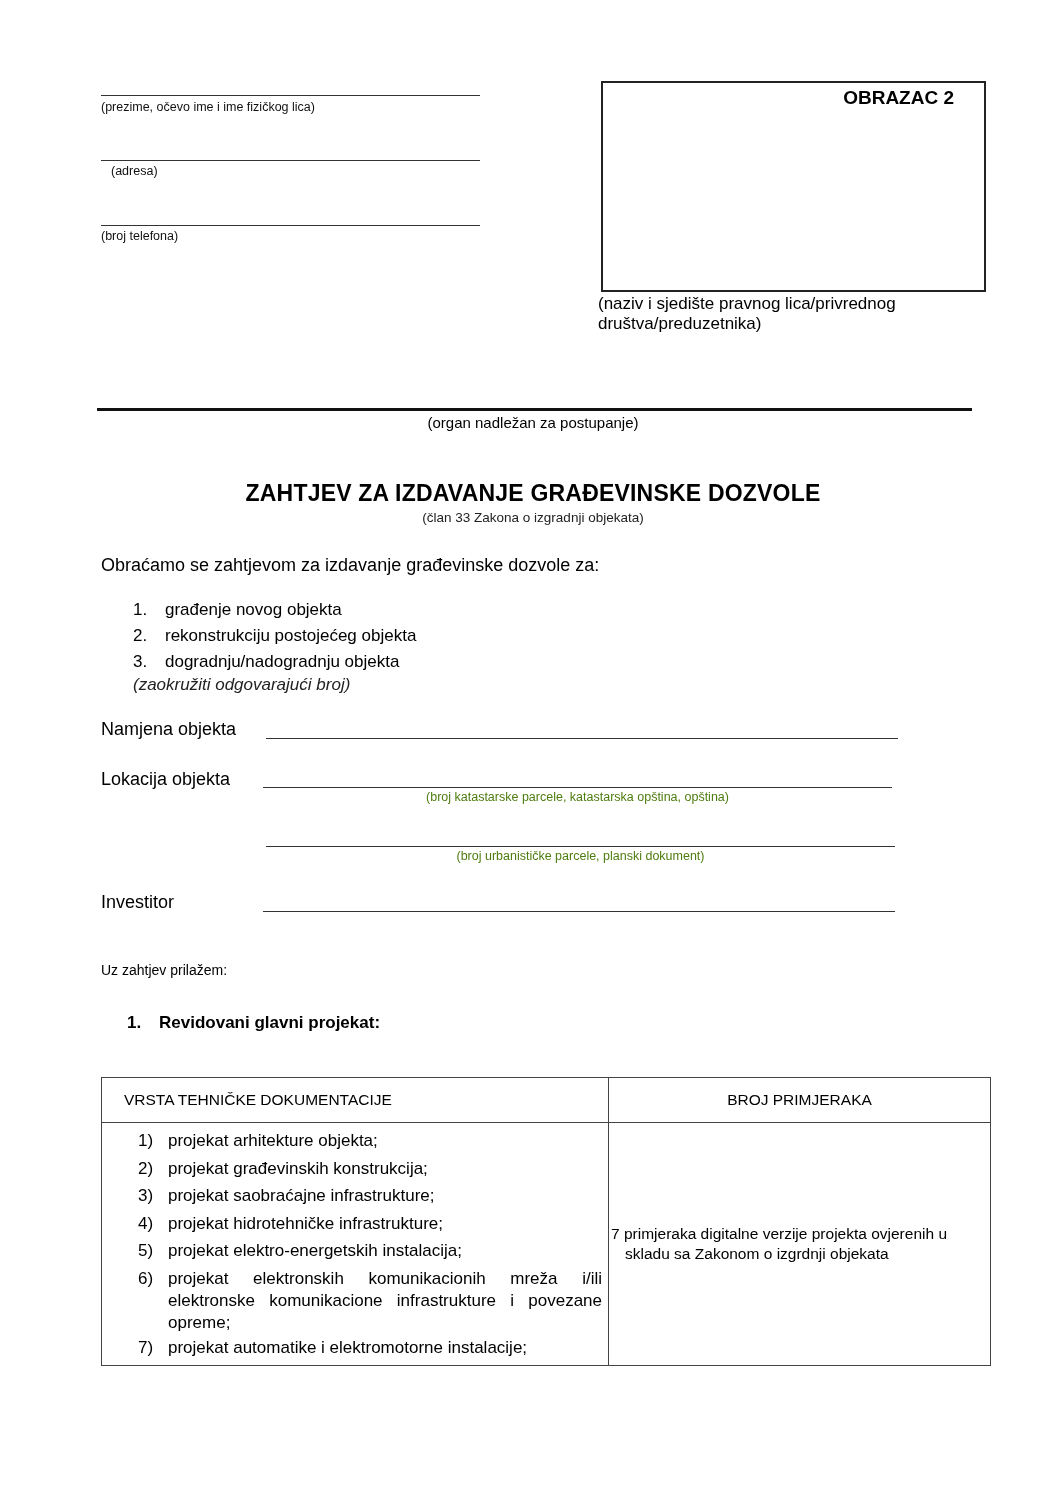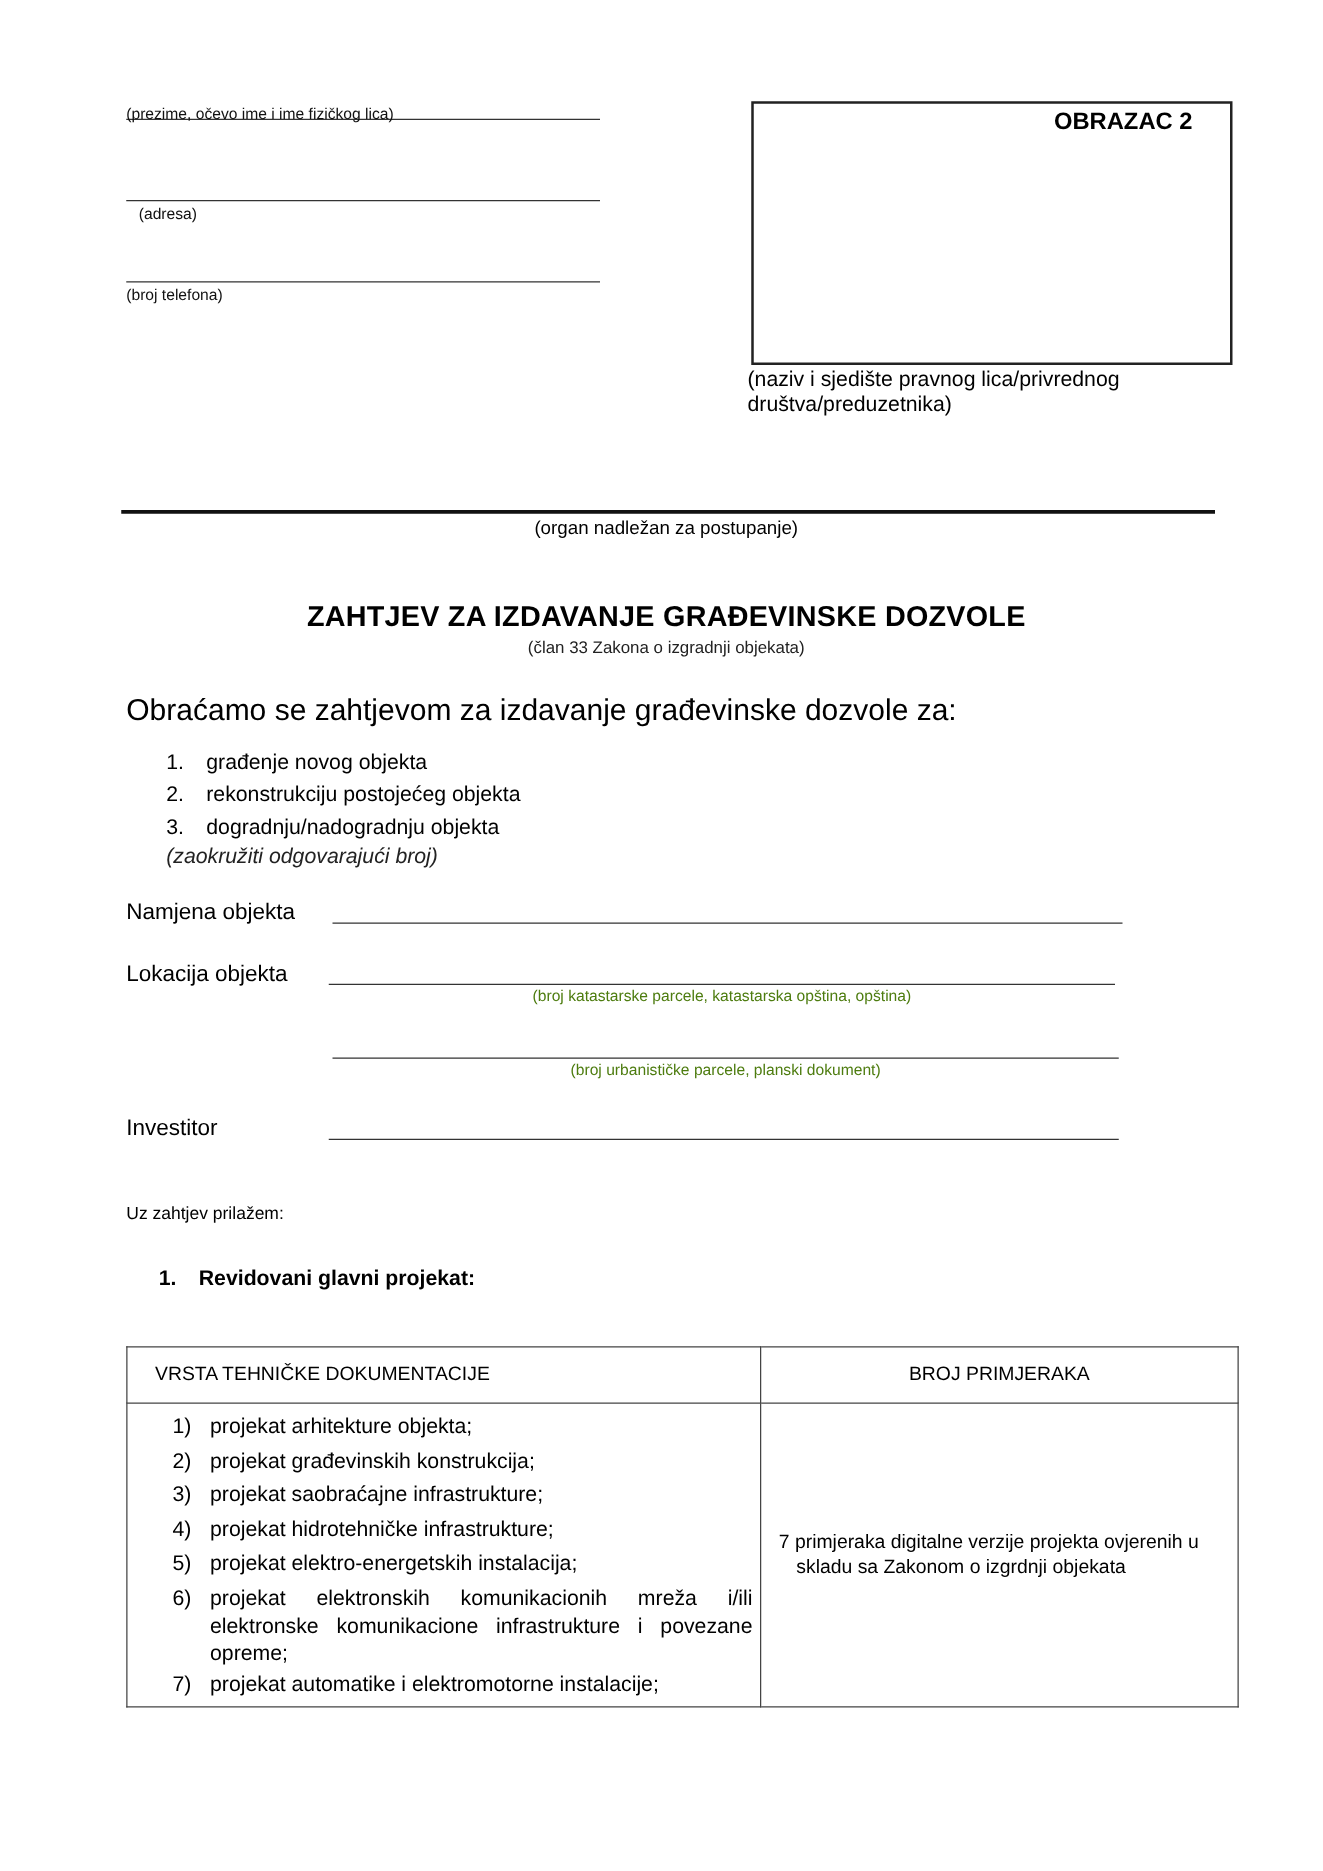--- a/index.html
+++ b/index.html
@@ -8,49 +8,49 @@
   .abs { position: absolute; }
   .hline { position: absolute; height: 0; border-top: 1px solid #333; }
   .uline-label { font-size: 12.5px; color: #111; }
   .form-code { right: 104px; top: 48px; font-size: 19px; font-weight: bold; margin-top: 39px; }
   .company-box { left: 601px; top: 81px; width: 381px; height: 207px; border: 2px solid #222; }
   .company-caption { left: 598px; top: 294px; font-size: 17px; }
   .authority-line { left: 97px; top: 408px; width: 875px; border-top: 3px solid #111; }
   .authority-caption { left: 0; width: 1066px; top: 414px; text-align: center; font-size: 15px; }
   .title { left: 0; width: 1066px; top: 480px; text-align: center; font-size: 23px; font-weight: bold; letter-spacing: 0.2px; }
   .subtitle { left: 0; width: 1066px; top: 510px; text-align: center; font-size: 13.5px; color: #222; }
-  .intro { left: 101px; top: 555px; font-size: 24px; }
+  .intro { left: 101px; top: 555px; font-size: 18px; }
   .opt { left: 133px; font-size: 17px; }
   .opt .num { display: inline-block; width: 32px; }
   .hint { left: 133px; top: 675px; font-size: 17px; font-style: italic; color: #222; }
   .field-label { left: 101px; font-size: 18px; }
   .field-caption { font-size: 12.5px; color: #4d7c0f; }
   .attach { left: 101px; top: 962px; font-size: 14px; }
   .section { left: 127px; top: 1013px; font-size: 17px; font-weight: bold; }
   .section .num { display: inline-block; width: 32px; }
   table.docs { position: absolute; left: 101px; top: 1077px; width: 890px; border-collapse: collapse; }
   table.docs td, table.docs th { border: 1.5px solid #444; font-weight: normal; }
   table.docs th { height: 42px; font-size: 15.5px; }
   th.c1 { text-align: left; padding-left: 22px; width: 483px; }
   th.c2 { text-align: center; }
   td.items { vertical-align: top; padding: 4px 6px 4px 36px; font-size: 17px; line-height: 27.5px; }
   td.items .item { display: flex; }
   td.items .inum { width: 30px; flex: none; }
   td.items .item.wrap { line-height: 22px; margin-top: 3px; }
   td.items .item.wrap .itxt { text-align: justify; text-align-last: left; }
-  td.copies { vertical-align: middle; padding: 0 10px 0 14px; font-size: 15.5px; line-height: 20.5px; }
+  td.copies { vertical-align: middle; padding: 0 10px 0 2px; font-size: 15.5px; line-height: 20.5px; }
   td.copies .ctext { padding-left: 14px; text-indent: -14px; }
 </style>
 </head>
 <body>
 
 <div class="abs form-code">OBRAZAC 2</div>
 
 <div class="hline" style="left:101px; top:95px; width:379px;"></div>
-<div class="abs uline-label" style="left:101px; top:84px;">(prezime, očevo ime i ime fizičkog lica)</div>
+<div class="abs uline-label" style="left:101px; top:100px;">(prezime, očevo ime i ime fizičkog lica)</div>
 
 <div class="hline" style="left:101px; top:160px; width:379px;"></div>
 <div class="abs uline-label" style="left:111px; top:164px;">(adresa)</div>
 
 <div class="hline" style="left:101px; top:225px; width:379px;"></div>
 <div class="abs uline-label" style="left:101px; top:229px;">(broj telefona)</div>
 
 <div class="abs company-box"></div>
 <div class="abs company-caption">(naziv i sjedište pravnog lica/privrednog društva/preduzetnika)</div>
 

